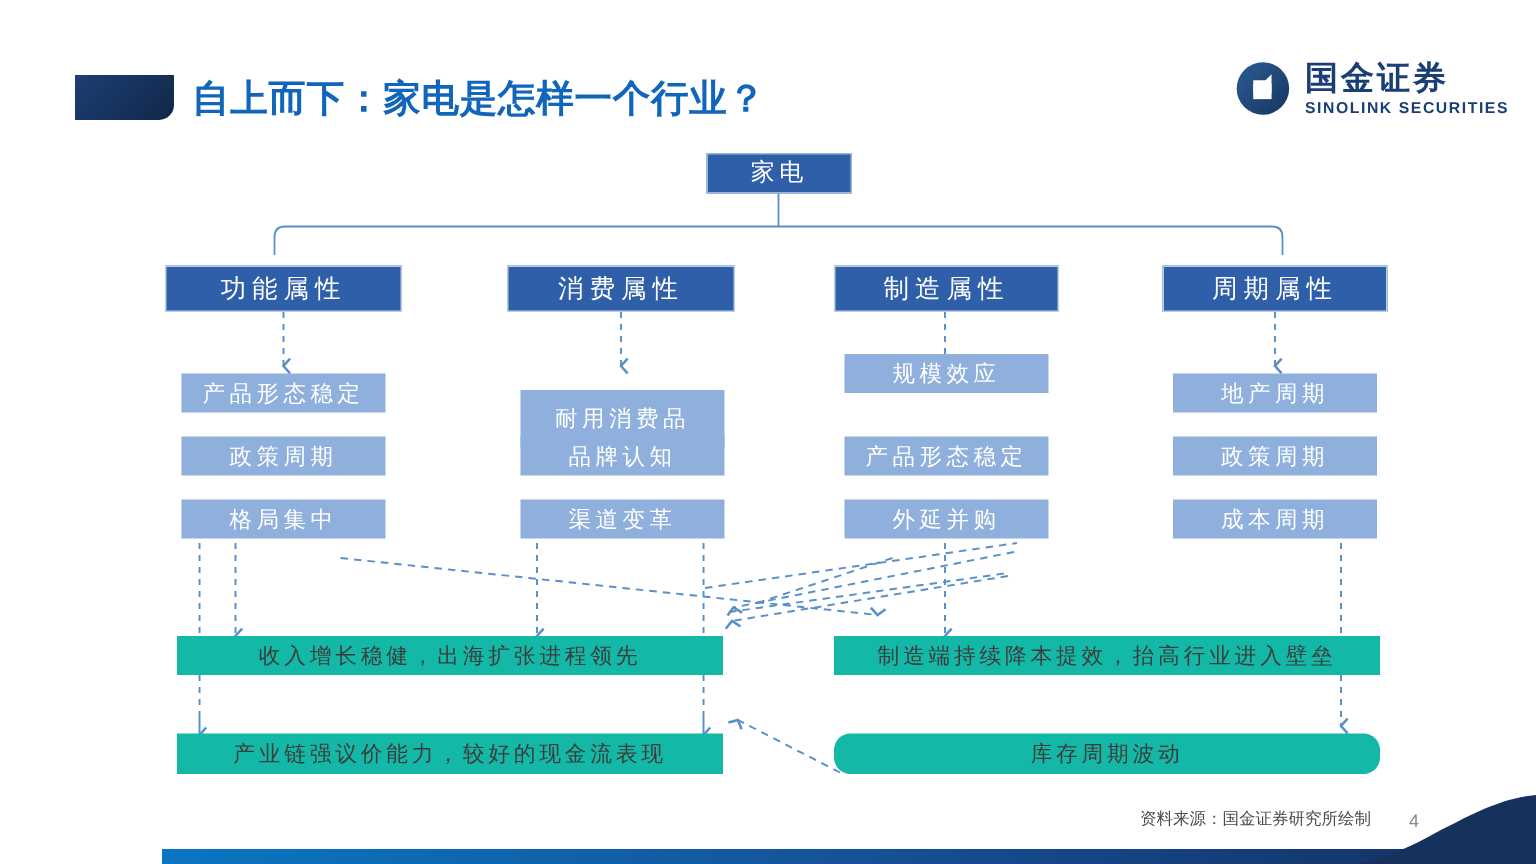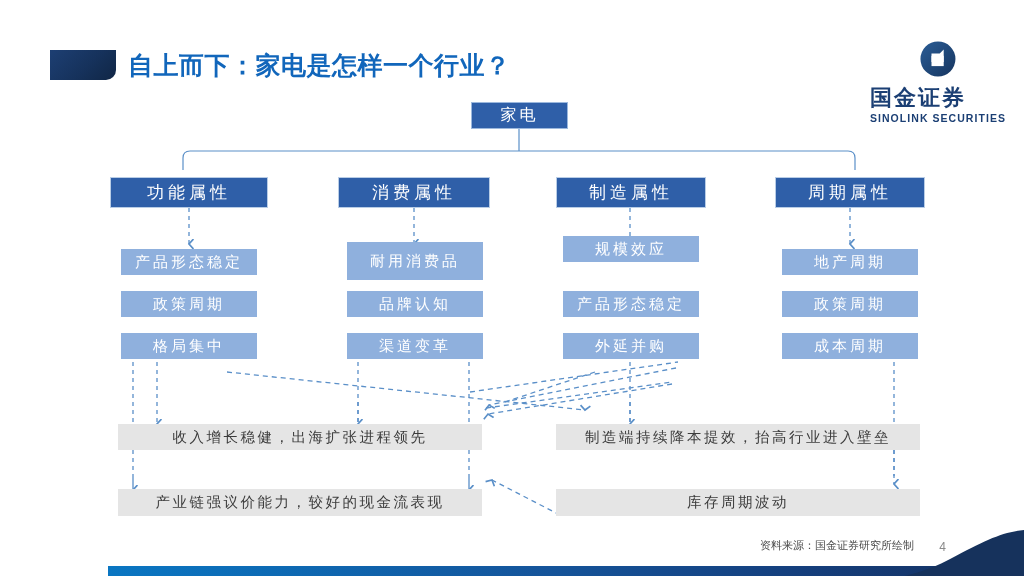--- a/index.html
+++ b/index.html
@@ -24,21 +24,21 @@
     border-bottom-right-radius:10px;
     z-index:-1;
   }
   .slide-title{
     position:absolute;left:128px;top:39px;
     font-size:25px;font-weight:bold;color:#1166bb;
     letter-spacing:.5px;white-space:nowrap;
   }
 
   
-  .logo{position:absolute;right:18px;top:30px;display:flex;align-items:center;gap:9px;flex-direction:column;}
+  .logo{position:absolute;right:18px;top:30px;display:flex;align-items:center;gap:9px;}
   .logo-mark{width:38px;height:38px;position:relative;}
   .logo-text{display:flex;flex-direction:column;line-height:1;}
   .logo-cn{font-size:22px;font-weight:bold;color:#1b3f74;letter-spacing:2px;}
   .logo-en{font-size:10.5px;font-weight:bold;color:#1b3f74;letter-spacing:1.05px;margin-top:4px;}
 
   
   .box{
     position:absolute;box-sizing:border-box;
     display:flex;align-items:center;justify-content:center;
     color:#ffffff;white-space:nowrap;
@@ -50,21 +50,21 @@
   }
   .box-l1{
     background:#2f5fa8;border:1px solid #b9cde6;
     font-size:17px;letter-spacing:4px;
   }
   .box-l2{
     background:#8fb0dd;
     font-size:15px;letter-spacing:3px;color:#ffffff;
   }
   .box-sum{
-    background:#e5e5e5;color:#3c3c3c;
+    background:#14b8a6;color:#3c3c3c;
     font-size:14.5px;letter-spacing:2.5px;
     font-family:"Liberation Serif","DejaVu Serif",serif;
   }
 
   
   .wires{position:absolute;left:0;top:0;width:1024px;height:576px;pointer-events:none;}
 
   
   .footer-note{
     position:absolute;right:110px;bottom:33px;
@@ -178,21 +178,21 @@
   <div class="box box-l2" style="left:121px;top:239px;width:136px;height:26px;">
     <span>产品形态稳定</span>
   </div>
   <div class="box box-l2" style="left:121px;top:281px;width:136px;height:26px;">
     <span>政策周期</span>
   </div>
   <div class="box box-l2" style="left:121px;top:323px;width:136px;height:26px;">
     <span>格局集中</span>
   </div>
 
-  <div class="box box-l2" style="left:347px;top:232px;width:136px;height:38px;">
+  <div class="box box-l2" style="left:347px;top:250px;width:136px;height:38px;">
     <span>耐用消费品</span>
   </div>
   <div class="box box-l2" style="left:347px;top:281px;width:136px;height:26px;">
     <span>品牌认知</span>
   </div>
   <div class="box box-l2" style="left:347px;top:323px;width:136px;height:26px;">
     <span>渠道变革</span>
   </div>
 
   <div class="box box-l2" style="left:563px;top:226px;width:136px;height:26px;">
@@ -217,21 +217,21 @@
 
   <div class="box box-sum" style="left:118px;top:414px;width:364px;height:26px;">
     <span>收入增长稳健，出海扩张进程领先</span>
   </div>
   <div class="box box-sum" style="left:556px;top:414px;width:364px;height:26px;">
     <span>制造端持续降本提效，抬高行业进入壁垒</span>
   </div>
   <div class="box box-sum" style="left:118px;top:479px;width:364px;height:27px;">
     <span>产业链强议价能力，较好的现金流表现</span>
   </div>
-  <div class="box box-sum" style="left:556px;top:479px;width:364px;height:27px;">
+  <div class="box box-sum" style="left:556px;top:479px;width:364px;height:27px;border-radius:11px;">
     <span>库存周期波动</span>
   </div>
 
   <div class="footer-note">资料来源：国金证券研究所绘制</div>
   <div class="page-num">4</div>
 
   <div class="bottom-bar"></div>
   <svg class="bottom-curve" viewBox="0 0 200 56">
     <path d="M200,0 L200,56 L0,56 C40,56 92,48 128,28 C160,11 178,2 200,0 Z" fill="#16325c"></path>
   </svg>

